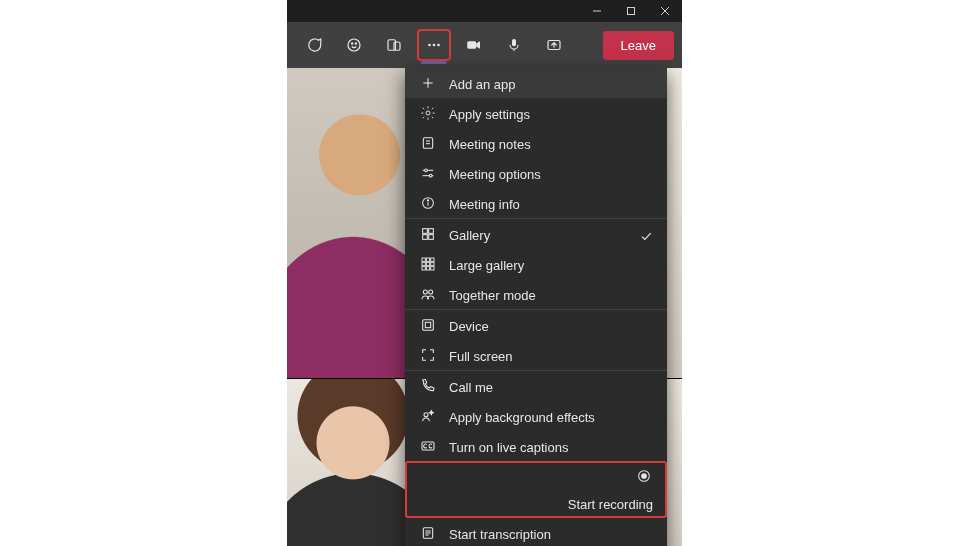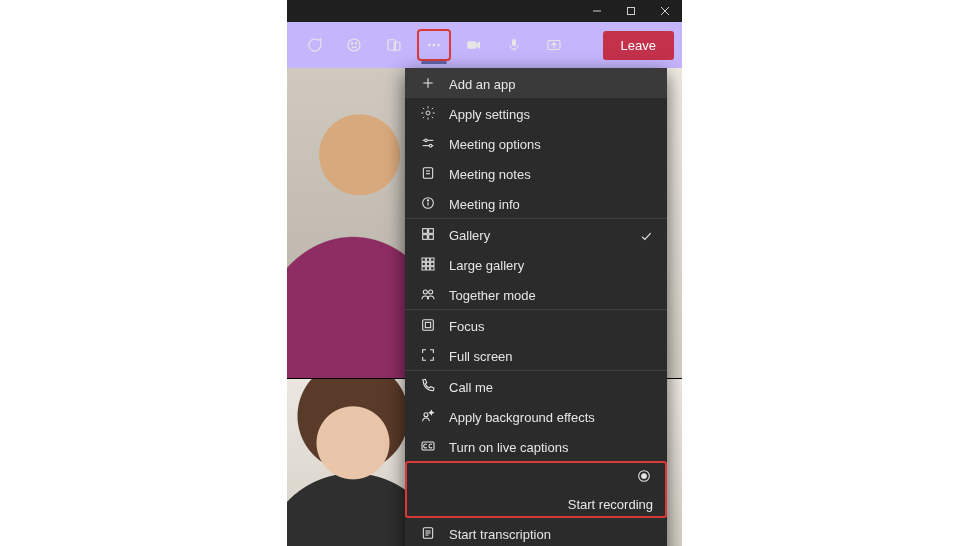--- a/index.html
+++ b/index.html
@@ -35,21 +35,21 @@
     display: flex;
     align-items: center;
     justify-content: center;
     color: #cfcfcf;
     font-size: 10px;
   }
   .toolbar {
     position: absolute;
     top: 22px; left: 0; right: 0;
     height: 46px;
-    background: #c4b5fd;
+    background: #404040;
     display: flex;
     align-items: center;
     padding: 0 8px 0 10px;
     gap: 6px;
     border-bottom: 1px solid #000;
   }
   .toolbtn {
     width: 34px; height: 32px;
     display: flex; align-items: center; justify-content: center;
     border-radius: 4px;
@@ -269,37 +269,37 @@
           <svg width="16" height="16" viewBox="0 0 24 24" stroke="currentColor" stroke-width="1.4" fill="none">
             <circle cx="12" cy="12" r="3"></circle>
             <path d="M12 2v3M12 19v3M4.2 4.2l2.1 2.1M17.7 17.7l2.1 2.1M2 12h3M19 12h3M4.2 19.8l2.1-2.1M17.7 6.3l2.1-2.1"></path>
           </svg>
         </span>
         <span class="mlabel">Apply settings</span>
       </div>
       <div class="mitem">
         <span class="micon">
           <svg width="16" height="16" viewBox="0 0 24 24" stroke="currentColor" stroke-width="1.6" fill="none">
+            <rect x="5" y="4" width="14" height="16" rx="2"></rect>
+            <line x1="9" y1="9" x2="15" y2="9"></line>
+            <line x1="9" y1="13" x2="15" y2="13"></line>
+          </svg>
+        </span>
+        <span class="mlabel">Meeting notes</span>
+      </div>
+      <div class="mitem">
+        <span class="micon">
+          <svg width="16" height="16" viewBox="0 0 24 24" stroke="currentColor" stroke-width="1.6" fill="none">
             <line x1="4" y1="8" x2="20" y2="8"></line>
             <circle cx="9" cy="8" r="2" fill="#2b2b2b"></circle>
             <line x1="4" y1="16" x2="20" y2="16"></line>
             <circle cx="16" cy="16" r="2" fill="#2b2b2b"></circle>
           </svg>
         </span>
         <span class="mlabel">Meeting options</span>
-      </div>
-      <div class="mitem">
-        <span class="micon">
-          <svg width="16" height="16" viewBox="0 0 24 24" stroke="currentColor" stroke-width="1.6" fill="none">
-            <rect x="5" y="4" width="14" height="16" rx="2"></rect>
-            <line x1="9" y1="9" x2="15" y2="9"></line>
-            <line x1="9" y1="13" x2="15" y2="13"></line>
-          </svg>
-        </span>
-        <span class="mlabel">Meeting notes</span>
       </div>
       <div class="mitem">
         <span class="micon">
           <svg width="16" height="16" viewBox="0 0 24 24" stroke="currentColor" stroke-width="1.6" fill="none">
             <circle cx="12" cy="12" r="8"></circle>
             <line x1="12" y1="11" x2="12" y2="16"></line>
             <circle cx="12" cy="8" r="1" fill="currentColor"></circle>
           </svg>
         </span>
         <span class="mlabel">Meeting info</span>
@@ -348,21 +348,21 @@
         <span class="mlabel">Together mode</span>
       </div>
       <div class="sep"></div>
       <div class="mitem">
         <span class="micon">
           <svg width="16" height="16" viewBox="0 0 24 24" stroke="currentColor" stroke-width="1.6" fill="none">
             <rect x="4" y="4" width="16" height="16" rx="2"></rect>
             <rect x="8" y="8" width="8" height="8"></rect>
           </svg>
         </span>
-        <span class="mlabel">Focus</span>
+        <span class="mlabel">Device</span>
       </div>
       <div class="mitem">
         <span class="micon">
           <svg width="16" height="16" viewBox="0 0 24 24" stroke="currentColor" stroke-width="1.6" fill="none">
             <path d="M4 9V4h5M20 9V4h-5M4 15v5h5M20 15v5h-5"></path>
           </svg>
         </span>
         <span class="mlabel">Full screen</span>
       </div>
       <div class="sep"></div>

